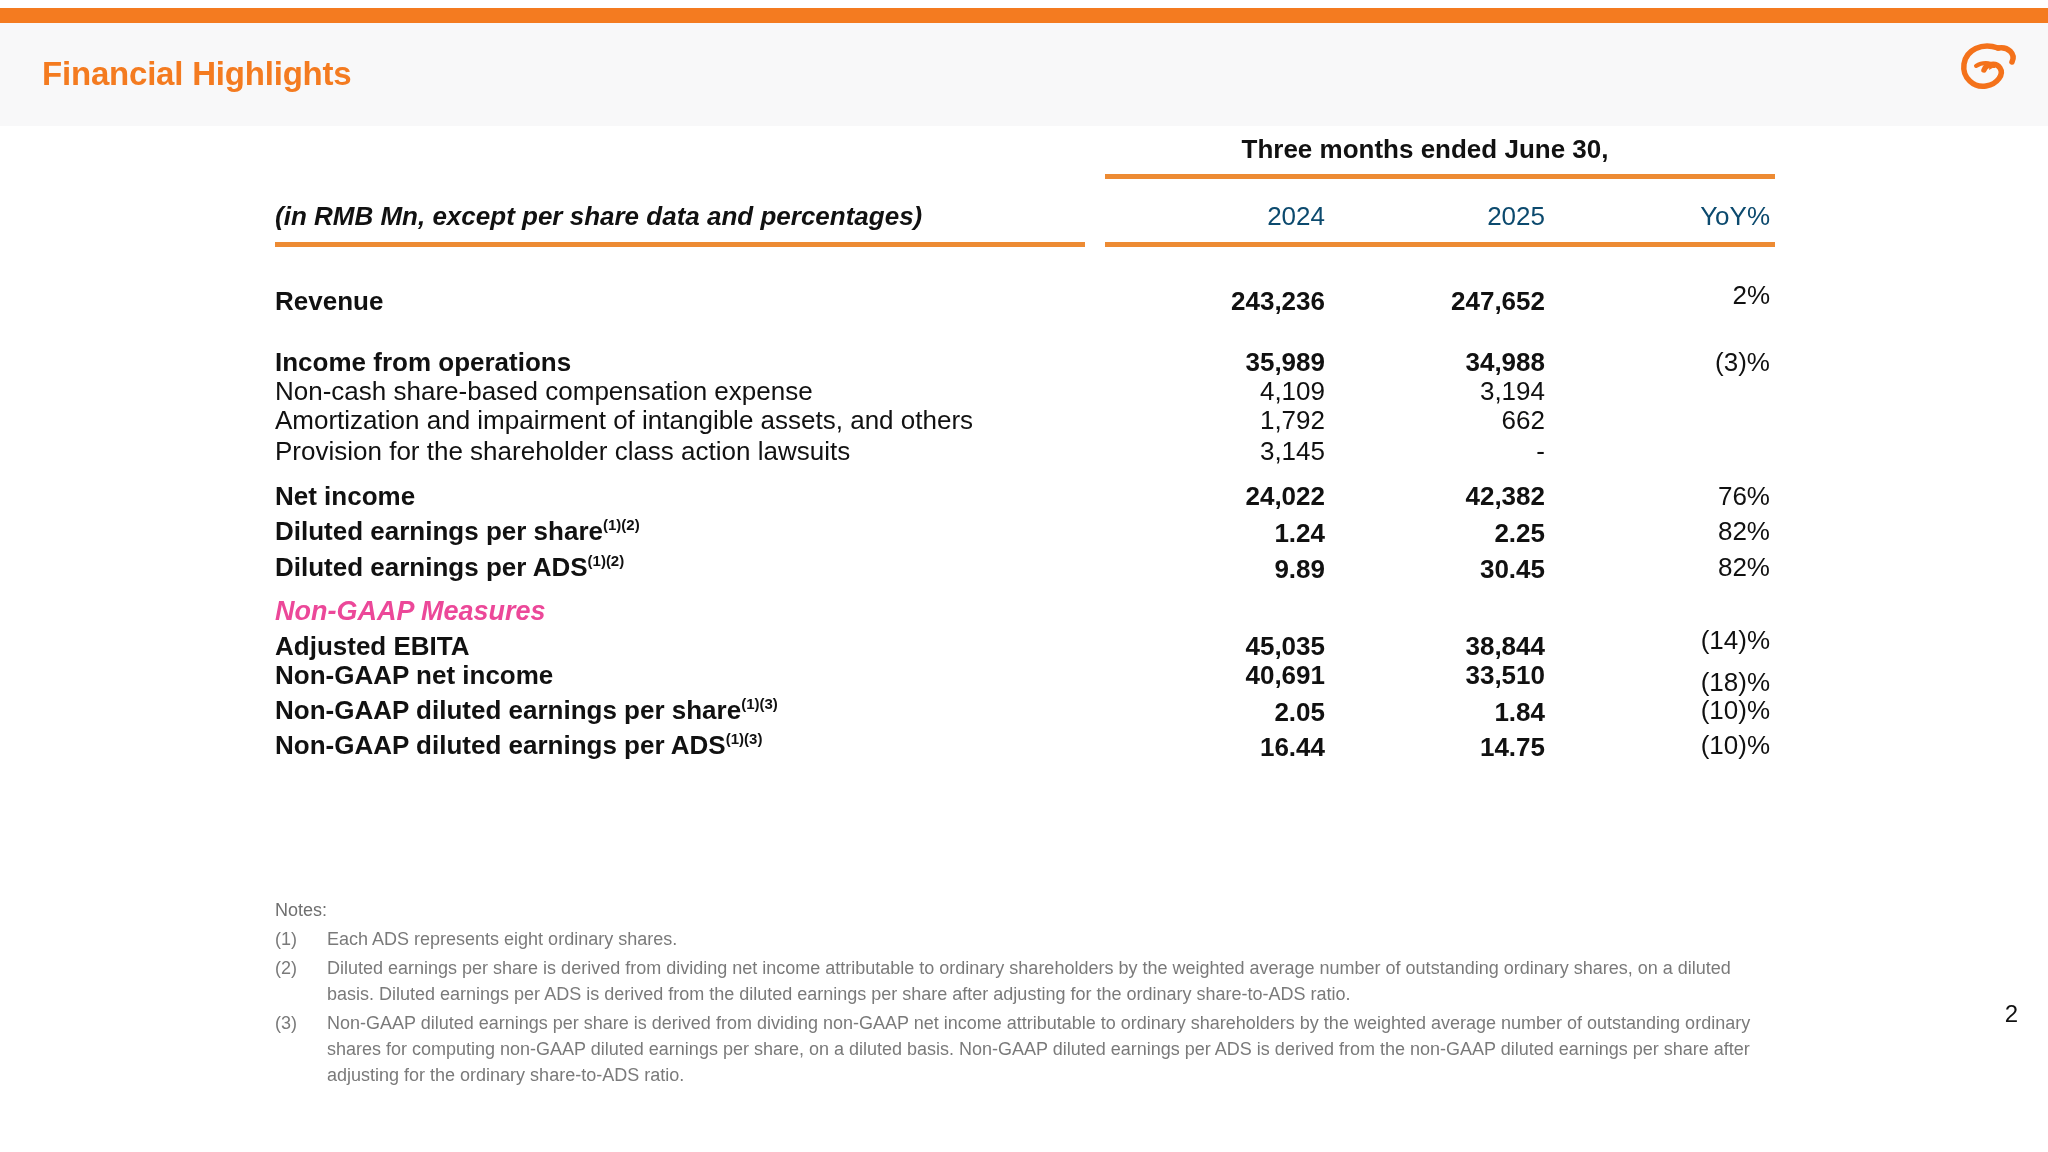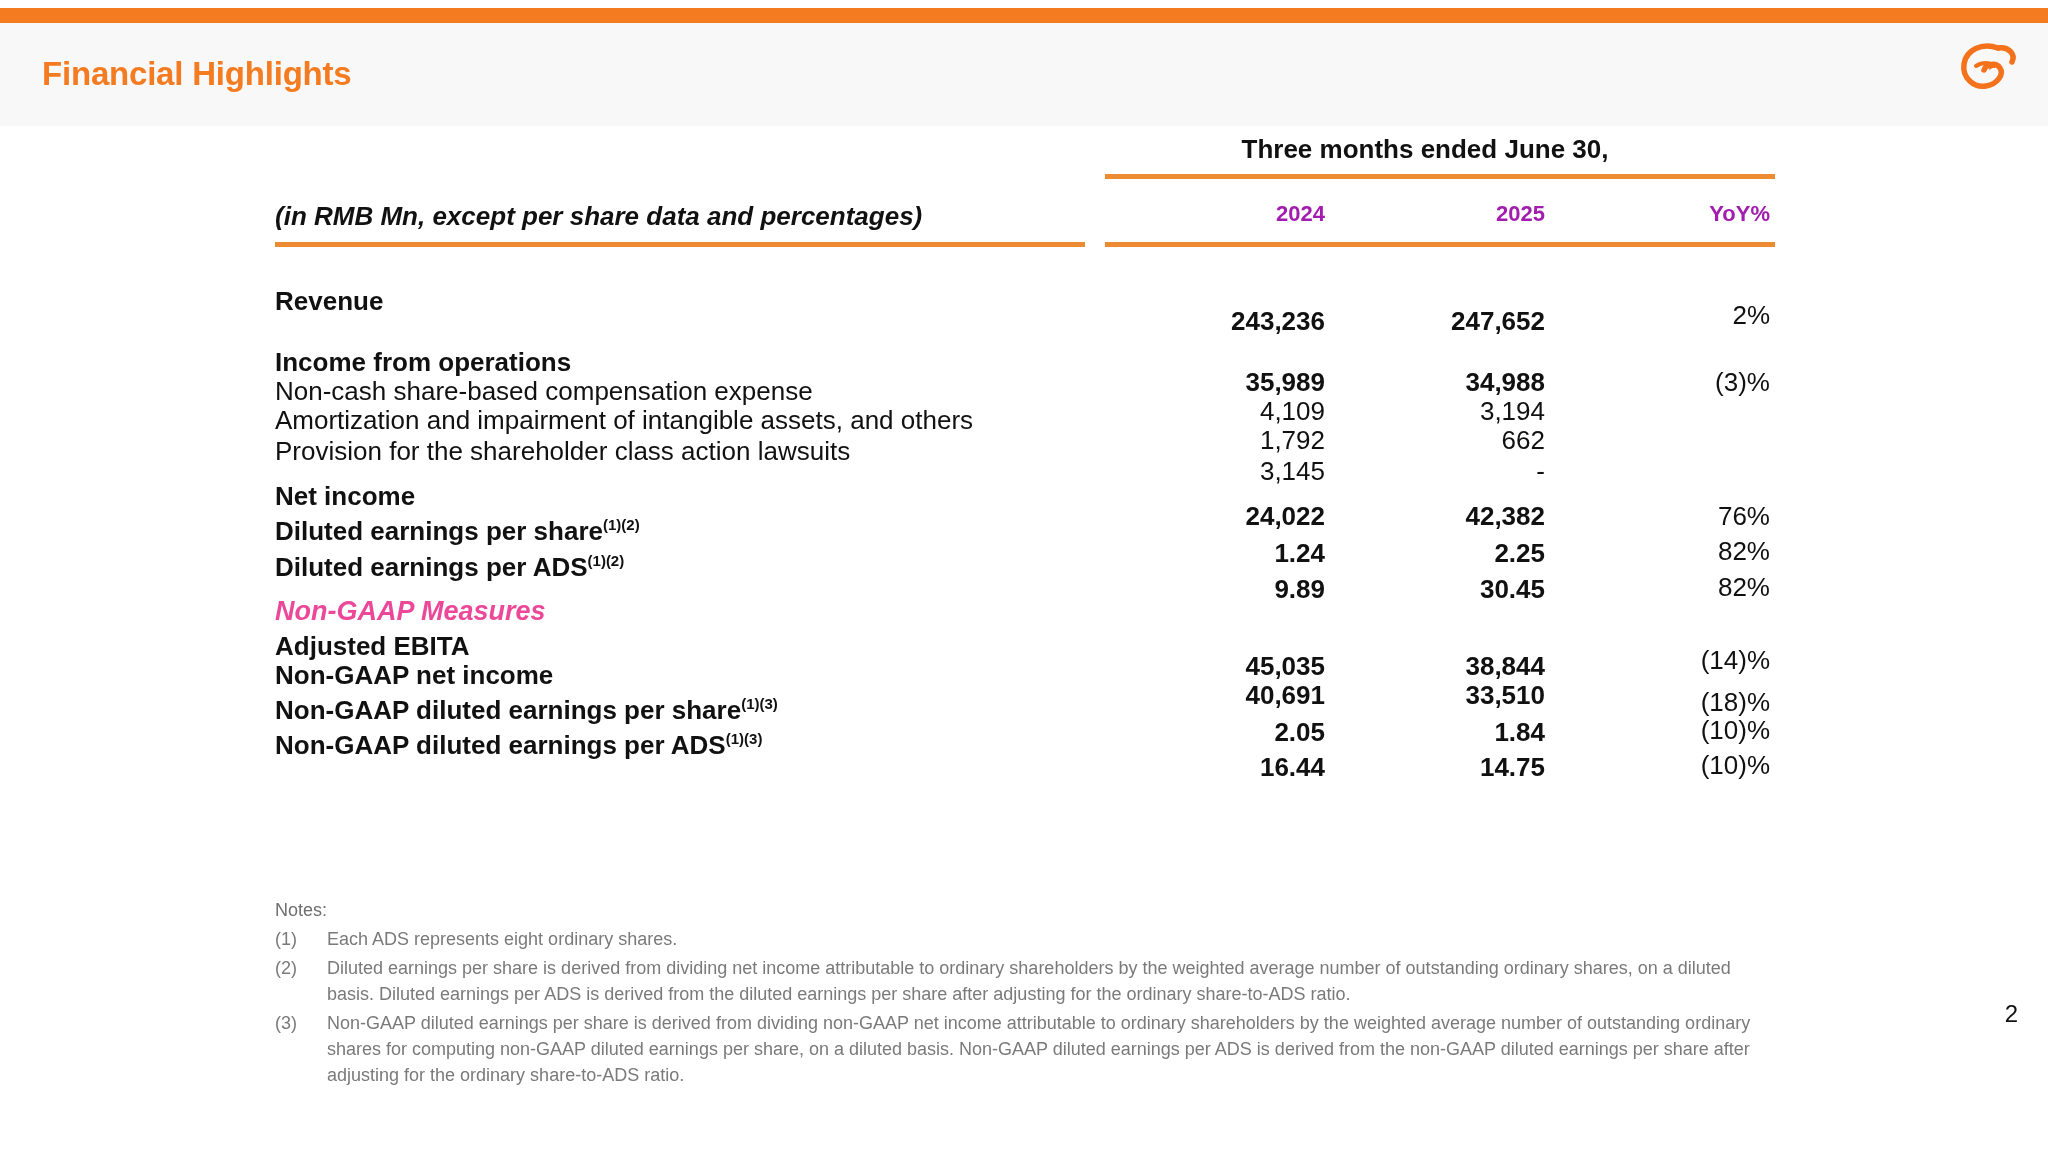--- a/index.html
+++ b/index.html
@@ -45,42 +45,42 @@
 
   .label {
     position:absolute; left:275px;
     font-size:26px; color:#111111; white-space:nowrap;
   }
   .label.bold { font-weight:bold; }
   .label sup { font-size:15px; vertical-align:super; font-weight:bold; }
 
   .col-a, .col-b, .col-c {
     position:absolute; text-align:right;
-    font-size:26px; color:#111111; white-space:nowrap;margin-top:20px;
+    font-size:26px; color:#111111; white-space:nowrap;
   }
   .col-a { left:1075px; width:250px; }
   .col-b { left:1300px; width:245px; }
   .col-c { left:1560px; width:210px; }
   .col-a.bold, .col-b.bold, .col-c.bold { font-weight:bold; }
 
   
   .hdr-group {
     position:absolute; left:1075px; width:700px; top:8px;
     text-align:center; font-size:26px; font-weight:bold; color:#111111;
   }
   .rule { position:absolute; height:5px; background:#ED8B33; }
   .rule-top   { left:1105px; width:670px; top:48px; }
   .rule-btm-l { left:275px;  width:810px; top:116px; }
   .rule-btm-r { left:1105px; width:670px; top:116px; }
 
   .unit-note {
     position:absolute; left:275px; top:75px;
     font-size:26px; font-style:italic; font-weight:bold; color:#111111;
   }
-  .yr { position:absolute; top:75px; font-size:22px; font-weight:bold; color:#a21caf; text-align:right; }
+  .yr { position:absolute; top:75px; font-size:26px; font-weight:normal; color:#0c4a6e; text-align:right; }
   .yr-a { left:1075px; width:250px; }
   .yr-b { left:1300px; width:245px; }
   .yr-c { left:1560px; width:210px; }
 
   .section-head {
     position:absolute; left:275px;
     font-size:27px; font-weight:bold; font-style:italic; color:#ec4899;
   }
 
   

